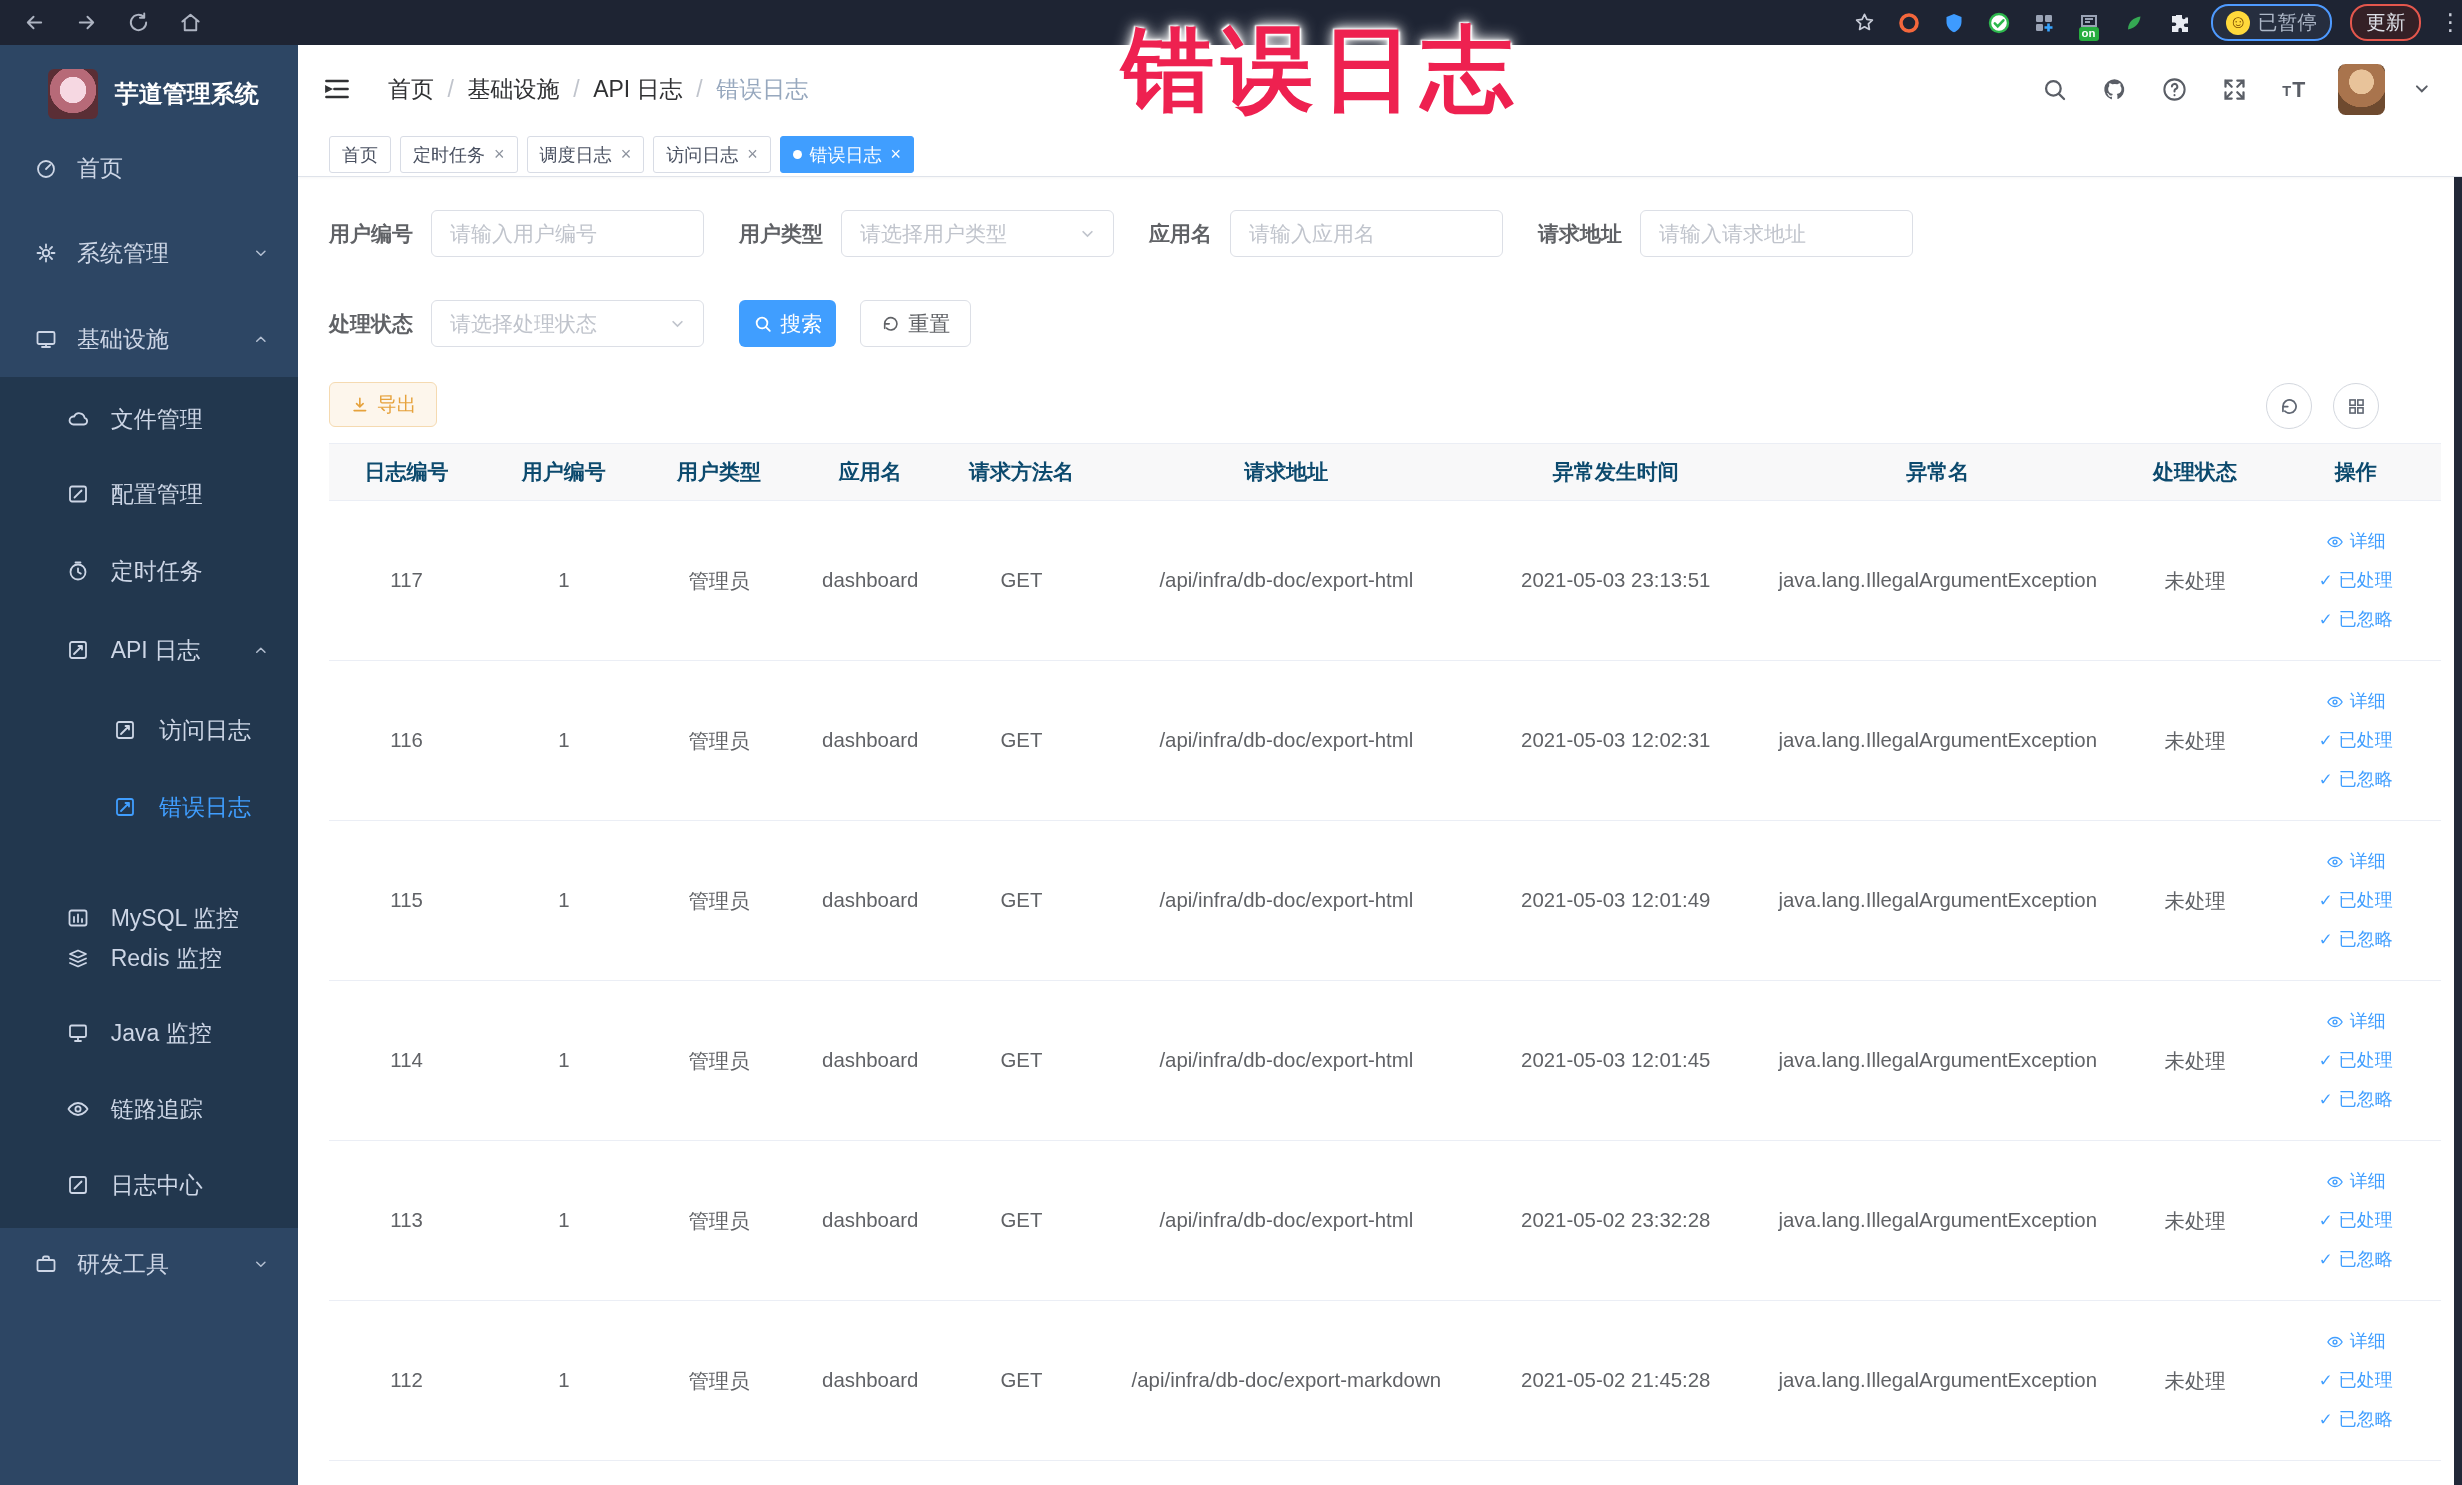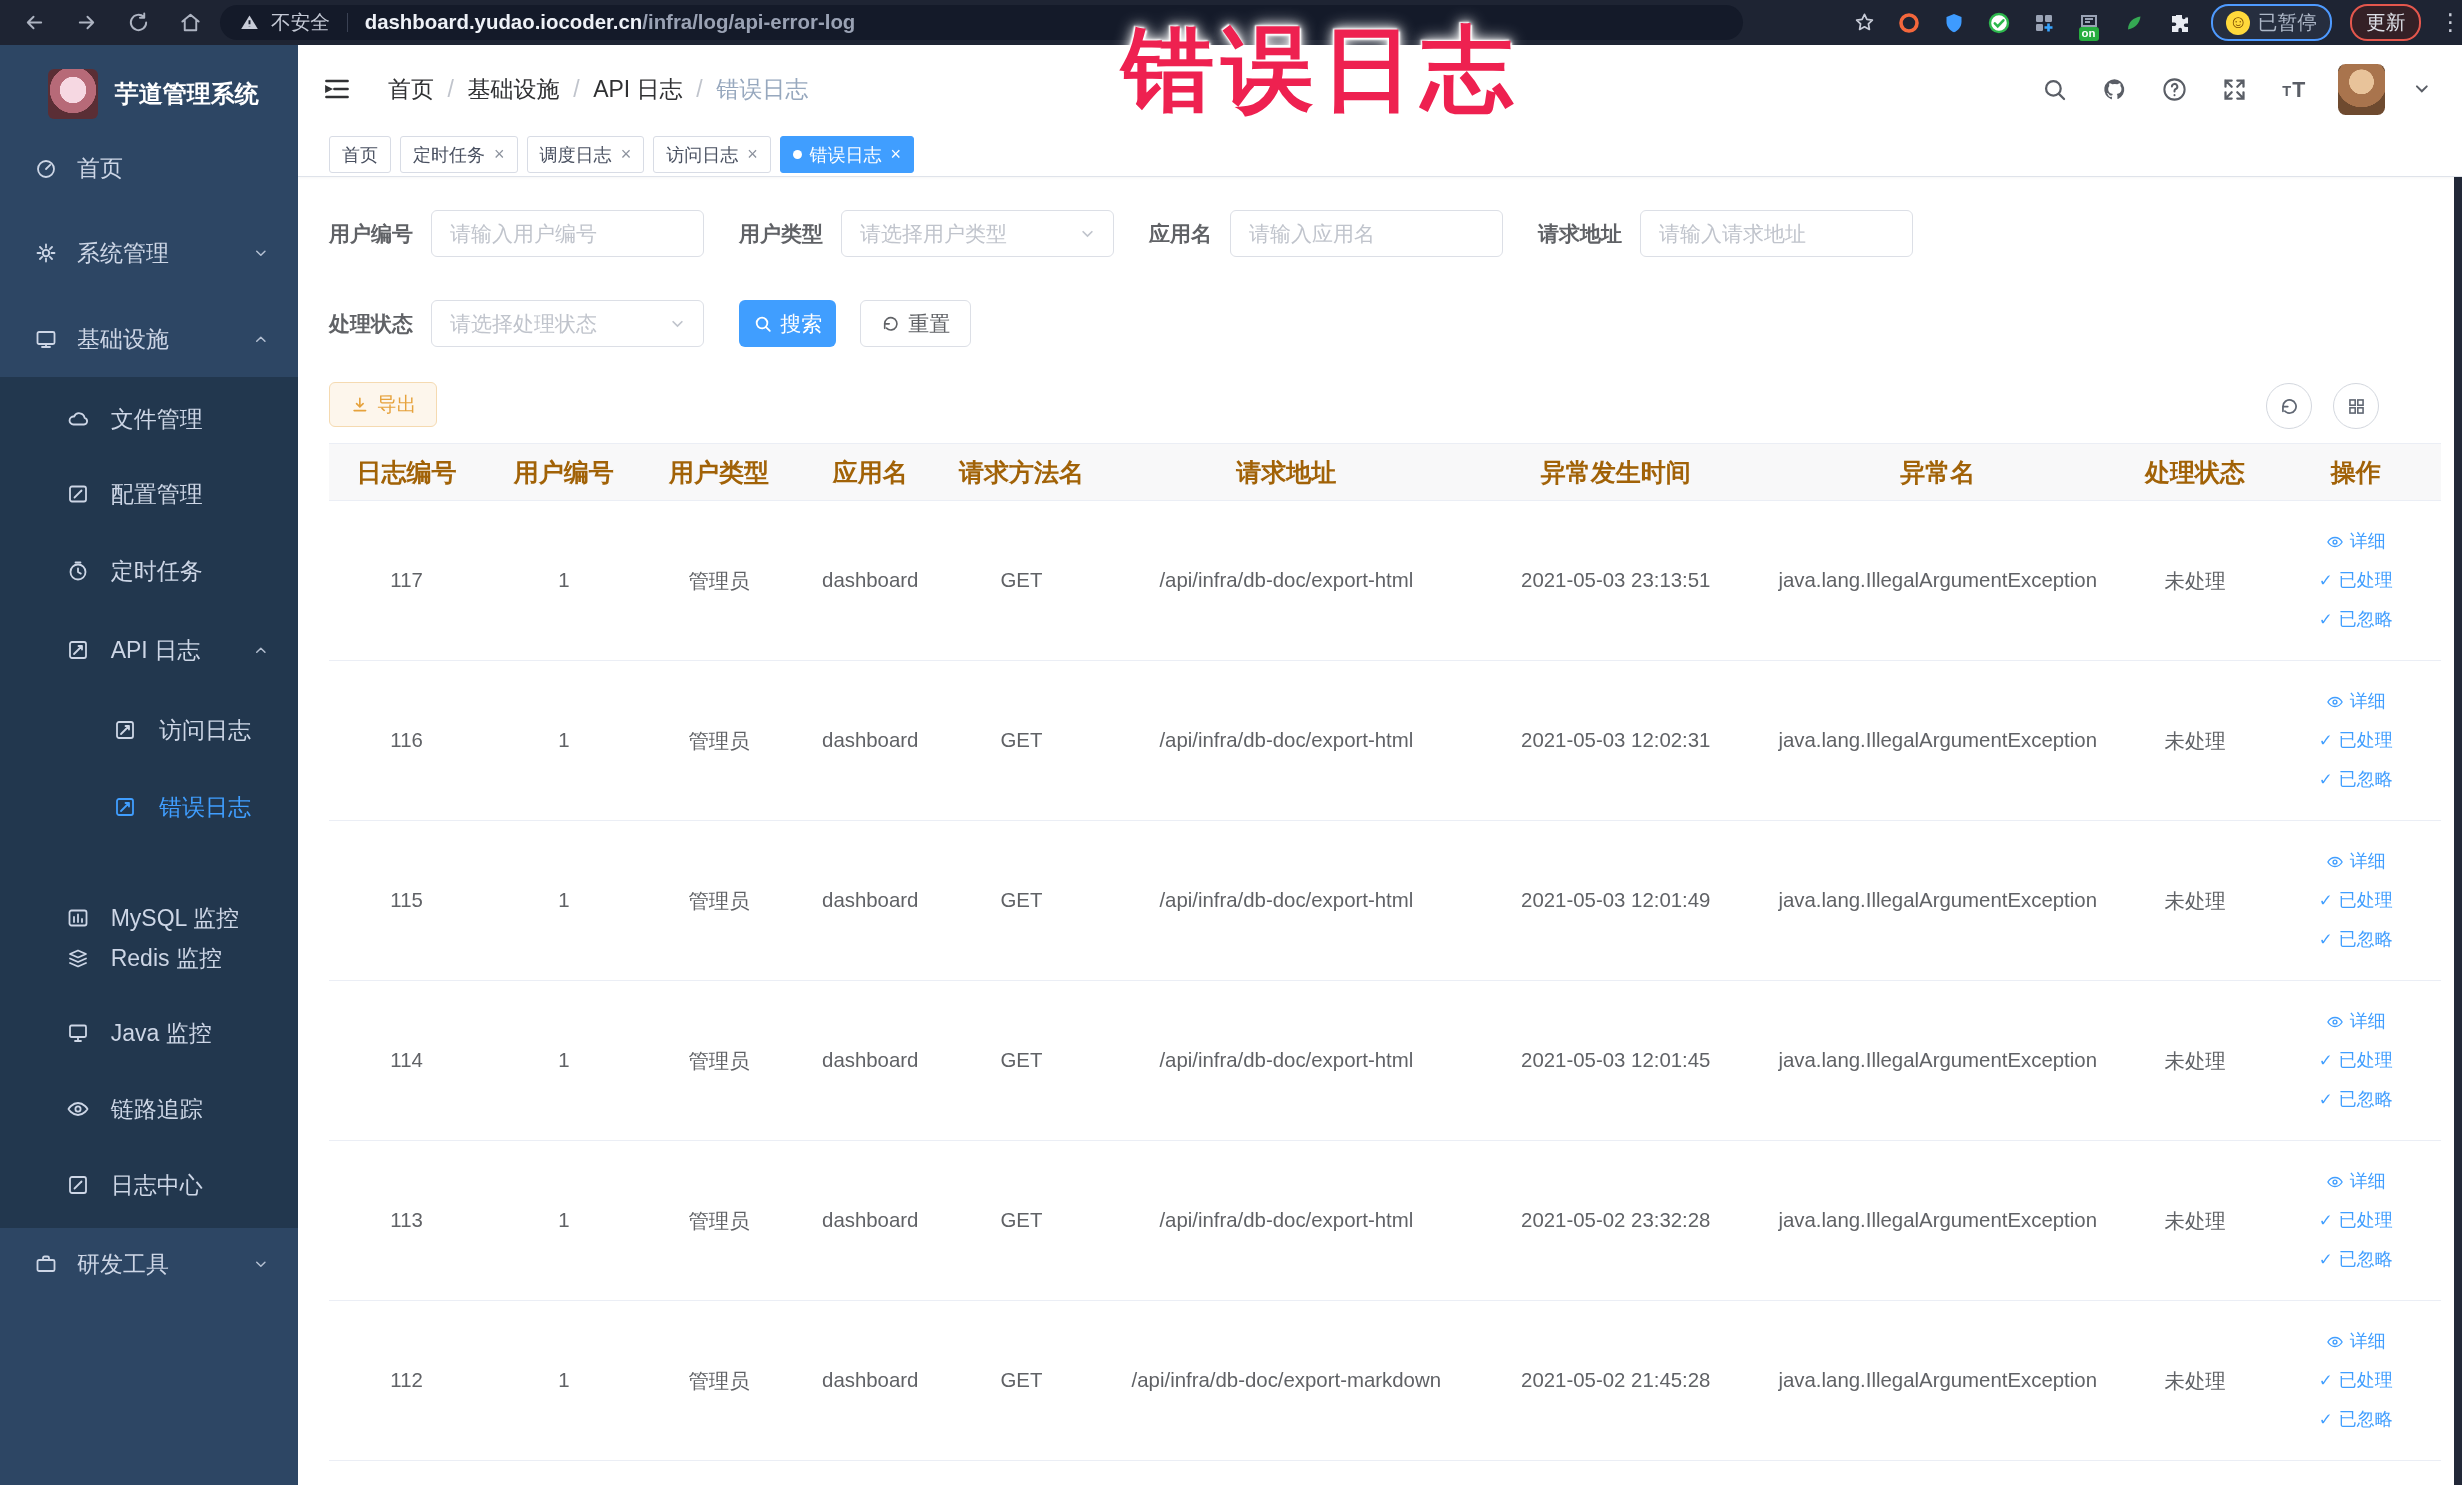--- a/index.html
+++ b/index.html
@@ -85,21 +85,21 @@
   .btn svg{width:19.7px;height:19.7px;}
   .btn-search{background:#409eff;color:#fff;padding:0 13px;}
   .btn-reset{background:#fff;color:#606266;border-color:#dcdfe6;padding:0 19.7px;}
   .btn-export{position:absolute;left:31px;top:205px;background:#fdf6ec;color:#e6a23c;border:0.8px solid #f5dab1;padding:0 19.7px;height:45px;font-size:19.7px;}
   .circlebtns{position:absolute;top:206px;right:83px;display:flex;gap:21px;}
   .cbtn{width:44px;height:44px;border-radius:50%;border:0.8px solid #d3d7de;background:#fff;display:inline-flex;align-items:center;justify-content:center;color:#5f6672;cursor:pointer;}
   .cbtn svg{width:21px;height:21px;}
 
   
   table.grid{position:absolute;left:31px;top:266px;width:2112px;border-collapse:collapse;table-layout:fixed;border-top:0.8px solid #ebeef5;}
-  table.grid th{height:56px;background:#f8f8f9;color:#a16207;font-size:25px;font-weight:bold;text-align:center;padding:0 6px;border-bottom:0.8px solid #ebeef5;}
+  table.grid th{height:56px;background:#f8f8f9;color:#0c4a6e;font-size:21px;font-weight:bold;text-align:center;padding:0 6px;border-bottom:0.8px solid #ebeef5;}
   table.grid td{height:159px;color:#606266;font-size:20.4px;text-align:center;border-bottom:0.8px solid #ebeef5;padding:0 6px;overflow:hidden;white-space:nowrap;}
   td.c-exc{font-size:19.7px;}
   td.ops{padding:0;}
   .op{color:#409eff;font-size:18px;line-height:39px;display:flex;align-items:center;justify-content:center;gap:6px;cursor:pointer;}
   .op .op-ic{display:inline-flex;align-items:center;}
   .op .op-ic svg{width:18px;height:18px;}
   .op .chk{font-size:16.7px;}
 
   
   .scrollstrip{position:absolute;right:0;top:45px;width:7.6px;height:1440px;background:#222838;}
@@ -126,31 +126,20 @@
       <span class="cicon">
         <svg viewBox="0 0 24 24" fill="none" stroke="currentColor" stroke-width="2" stroke-linecap="round" stroke-linejoin="round">
             <path d="M20 12a8 8 0 1 1-2.4-5.7M18 2.5V7h-4.5"></path>
           </svg>
         </span>
       <span class="cicon">
         <svg viewBox="0 0 24 24" fill="none" stroke="currentColor" stroke-width="2" stroke-linecap="round" stroke-linejoin="round">
             <path d="M3.5 11L12 4l8.5 7M6 9.5V20h12V9.5"></path>
           </svg>
         </span>
-    </div>
-    <div class="addr">
-      <span class="warn">
-        <svg viewBox="0 0 24 24" width="21" height="21">
-            <path d="M12 4L21.5 19.5H2.5z" fill="#c8ccd8"></path>
-            <path d="M12 9.5v4.5M12 16.8v.3" stroke="#141a29" stroke-width="2.2" fill="none"></path>
-          </svg>
-        </span>
-      <span class="sec">不安全</span>
-      <span class="vdiv"></span>
-      <span><span class="host">dashboard.yudao.iocoder.cn</span><span class="path">/infra/log/api-error-log</span></span>
     </div>
     <div class="right">
       <span class="cicon">
         <svg viewBox="0 0 24 24" fill="none" stroke="currentColor" stroke-width="1.8" stroke-linejoin="round">
             <path d="M12 3.5l2.5 5.2 5.7.8-4.1 4 1 5.7-5.1-2.7-5.1 2.7 1-5.7-4.1-4 5.7-.8z"></path>
           </svg>
         </span>
       <span class="ext">
         <svg viewBox="0 0 24 24">
             <circle cx="12" cy="12" r="8" stroke="#f4673c" stroke-width="3.6" fill="none"></circle>

